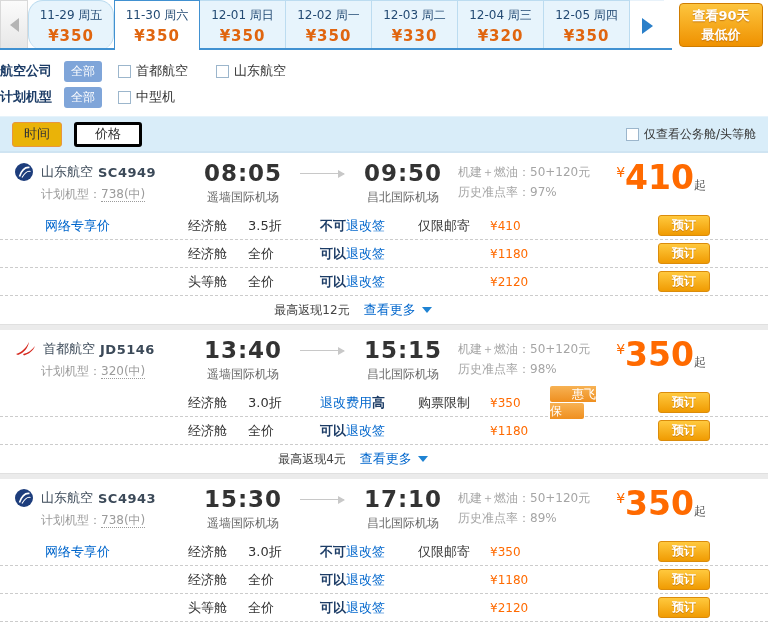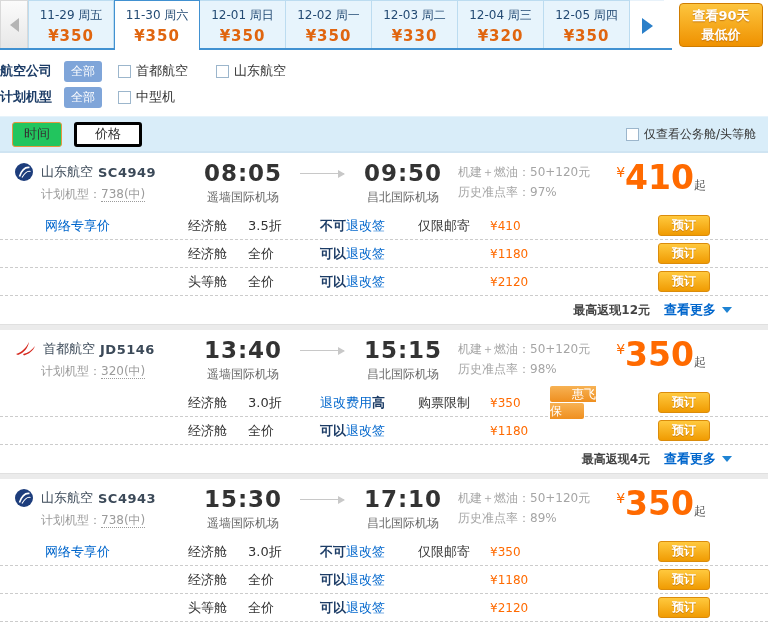--- a/index.html
+++ b/index.html
@@ -9,21 +9,21 @@
 
   
   .tabbar{position:relative;height:50px;display:flex;align-items:stretch;}
   .tabbar::after{content:"";position:absolute;left:0;right:96px;bottom:0;height:2px;background:#4191d1;z-index:1;}
   .nav-prev{width:28px;display:flex;align-items:center;justify-content:center;
     background:linear-gradient(#fbfbfb,#e7e7e7);border:1px solid #d9d9d9;box-sizing:border-box;cursor:pointer;}
   .tri-left{width:0;height:0;border-right:9px solid #b5b5b5;border-top:7px solid transparent;border-bottom:7px solid transparent;}
   .tab{width:86px;box-sizing:border-box;background:#e7f4fc;border-top:1px solid #bcdcf0;
     border-right:1px solid #bcdcf0;display:flex;flex-direction:column;align-items:center;
     justify-content:center;gap:3px;cursor:pointer;}
-  .tab.first{border-left:1px solid #bcdcf0;}
+  .tab.first{border-left:1px solid #bcdcf0;border-radius:15px;}
   .tab.active{position:relative;z-index:2;background:#fff;border:1px solid #4191d1;border-bottom:none;}
   .tab-date{font-size:12px;color:#234a73;white-space:nowrap;}
   .tab-price{font-size:15px;font-weight:bold;color:#e0650f;letter-spacing:1px;}
   .nav-next{width:34px;display:flex;align-items:center;justify-content:center;cursor:pointer;border-top:1px solid #e8f2fa;}
   .tri-right{width:0;height:0;border-left:11px solid #2a7fc9;border-top:8px solid transparent;border-bottom:8px solid transparent;}
   .lowest-btn{position:absolute;right:5px;top:3px;width:84px;height:44px;z-index:2;
     background:linear-gradient(#fdc53e,#ef9100);border:1px solid #cf7c00;border-radius:4px;
     color:#fff;font-weight:bold;font-size:13px;line-height:1.5;text-align:center;
     text-shadow:0 1px 1px rgba(160,80,0,.55);cursor:pointer;font-family:inherit;}
 
@@ -33,21 +33,21 @@
   .filter-label{font-weight:bold;color:#1c3c66;width:64px;}
   .all-btn{background:#7fa5d9;color:#fff;border-radius:3px;padding:2px 7px;font-size:12px;
     margin-right:16px;cursor:pointer;}
   .cb{display:flex;align-items:center;margin-right:28px;color:#333;cursor:pointer;}
   .checkbox{width:13px;height:13px;background:#fff;border:1px solid #9cb6cc;margin-right:5px;
     display:inline-block;box-sizing:border-box;}
 
   
   .sortbar{height:34px;background:#d9edf9;border-top:1px solid #e6f3fb;border-bottom:2px solid #cfe4f2;
     display:flex;align-items:center;padding:0 12px;box-sizing:content-box;}
-  .sort-time{height:25px;padding:0 11px;background:#22c55e;border:1px solid #e8963f;border-radius:3px;
+  .sort-time{height:25px;padding:0 11px;background:#eab308;border:1px solid #e8963f;border-radius:3px;
     font-size:13px;color:#333;margin-right:12px;cursor:pointer;font-family:inherit;}
   .dropdown{height:25px;background:#fff;border:1px solid #c3c3c3;border-radius:3px;display:flex;
     align-items:center;font-size:13px;color:#333;margin-right:12px;cursor:pointer;box-sizing:border-box;}
   .dd-txt{padding:0 9px;}
   .dd-cap{width:21px;height:100%;border-left:1px solid #d5d5d5;display:flex;align-items:center;justify-content:center;}
   .dd-caret{width:0;height:0;border-top:5px solid #555;border-left:4px solid transparent;border-right:4px solid transparent;}
   .sort-price{height:25px;padding:0 18px;background:#fff;border:3px solid #000000;border-radius:3px;
     font-size:13px;color:#333;cursor:pointer;font-family:inherit;}
   .cabin-only{margin-left:auto;display:flex;align-items:center;font-size:12px;color:#333;cursor:pointer;}
 
@@ -83,22 +83,22 @@
   .c-restrict{width:72px;color:#333;}
   .c-price{width:60px;color:#ff6a00;font-size:12px;}
   .c-badge{width:64px;}
   .badge{background:linear-gradient(#f7b254,#ef8f1f);color:#fff;font-size:12px;padding:1px 22px;border-radius:2px;}
   .badge:empty{display:none;}
   .c-book{margin-left:auto;padding-right:58px;}
   .book-btn{width:52px;height:21px;background:linear-gradient(#ffc93e,#f09b02);border:1px solid #db8c0b;
     border-radius:3px;color:#fff;font-weight:bold;font-size:12px;cursor:pointer;
     text-shadow:0 1px 0 rgba(170,90,0,.5);font-family:inherit;}
 
-  .fl-footer{height:28px;display:flex;align-items:center;justify-content:flex-end;
-    padding-right:36px;font-size:12px;color:#444;font-weight:bold;}
+  .fl-footer{height:28px;display:flex;align-items:center;justify-content:center;
+    padding-right:62px;font-size:12px;color:#444;}
   .more{color:#0066cc;font-size:13px;margin-left:14px;cursor:pointer;}
   .down-tri{width:0;height:0;border-left:5px solid transparent;border-right:5px solid transparent;
     border-top:6px solid #1f83d3;margin-left:6px;cursor:pointer;}
   .flight-sep{height:5px;background:#ebebeb;border-top:1px solid #e0e0e0;}
 </style>
 </head>
 <body>
 
 <div class="page">
 

